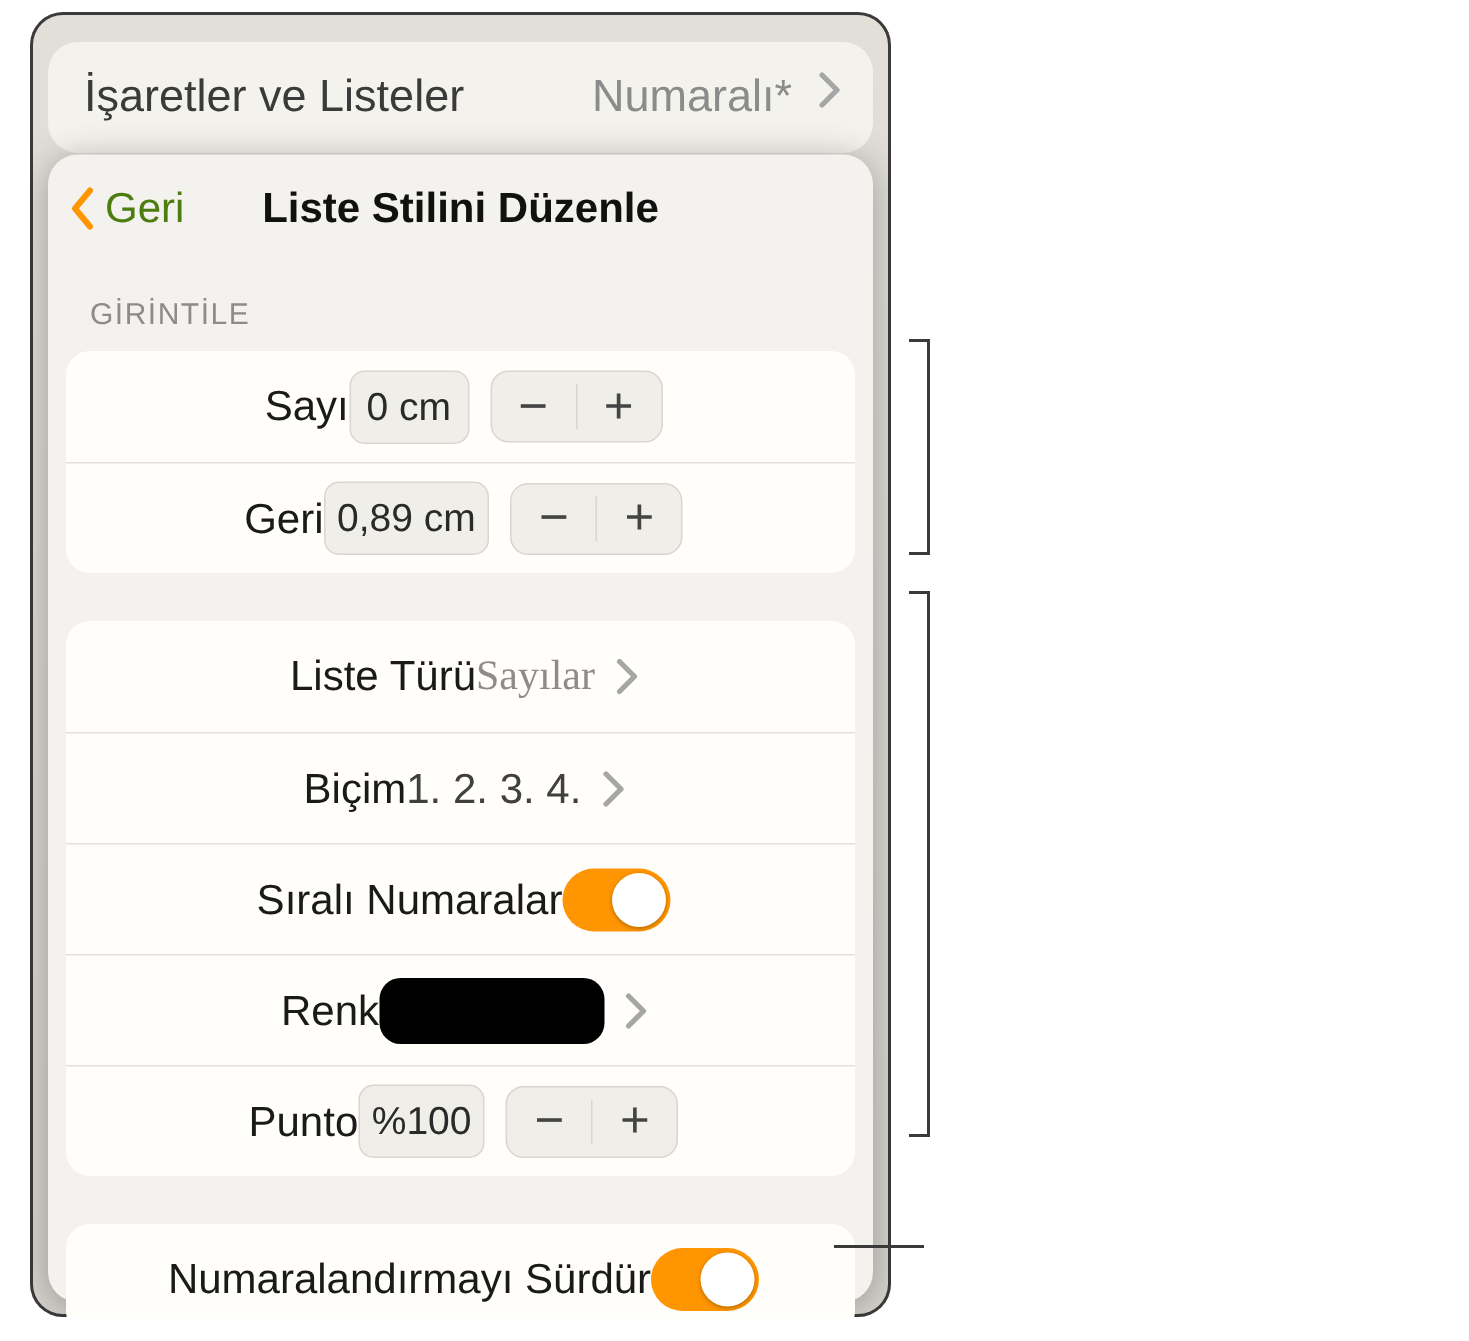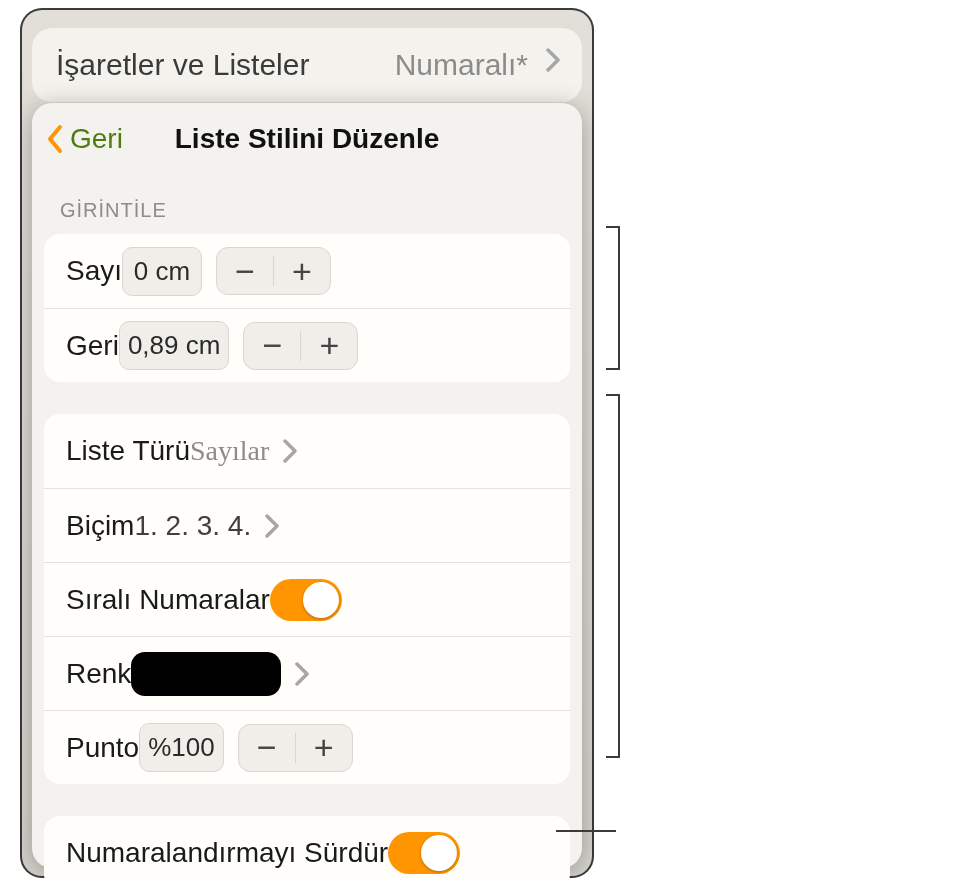--- a/index.html
+++ b/index.html
@@ -75,21 +75,21 @@
   .group {
     margin: 0 12px;
     background: #fffefb;
     border-radius: 16px;
     overflow: hidden;
   }
   .group + .group { margin-top: 32px; }
   .row {
     display: flex;
     align-items: center;
-    justify-content: flex-start;
+    justify-content: center;
     min-height: 74px;
     padding: 0 18px 0 22px;
     font-size: 28px;
     color: #1a1a1a;
   }
   .row + .row { border-top: 1px solid #e2e1dc; }
   .row-label { flex: 0 0 auto; }
   .row-right { display: flex; align-items: center; gap: 14px; }
   .val-pill {
     background: #efeee9;

